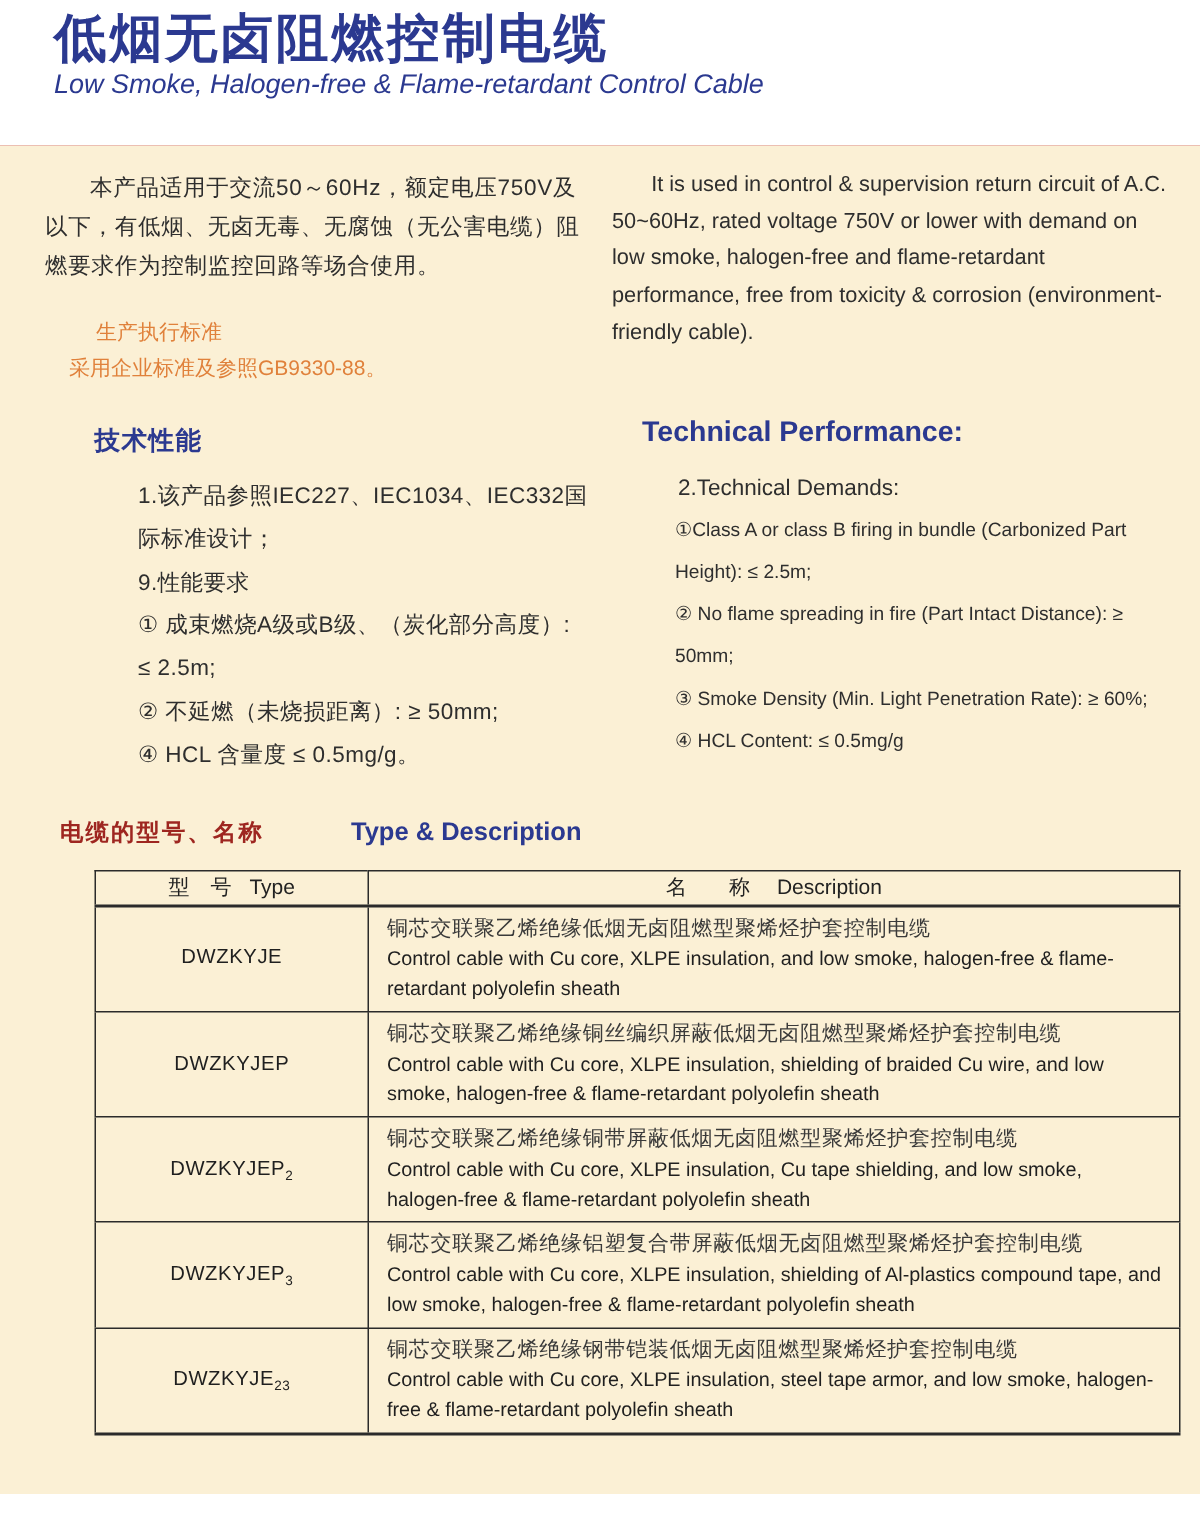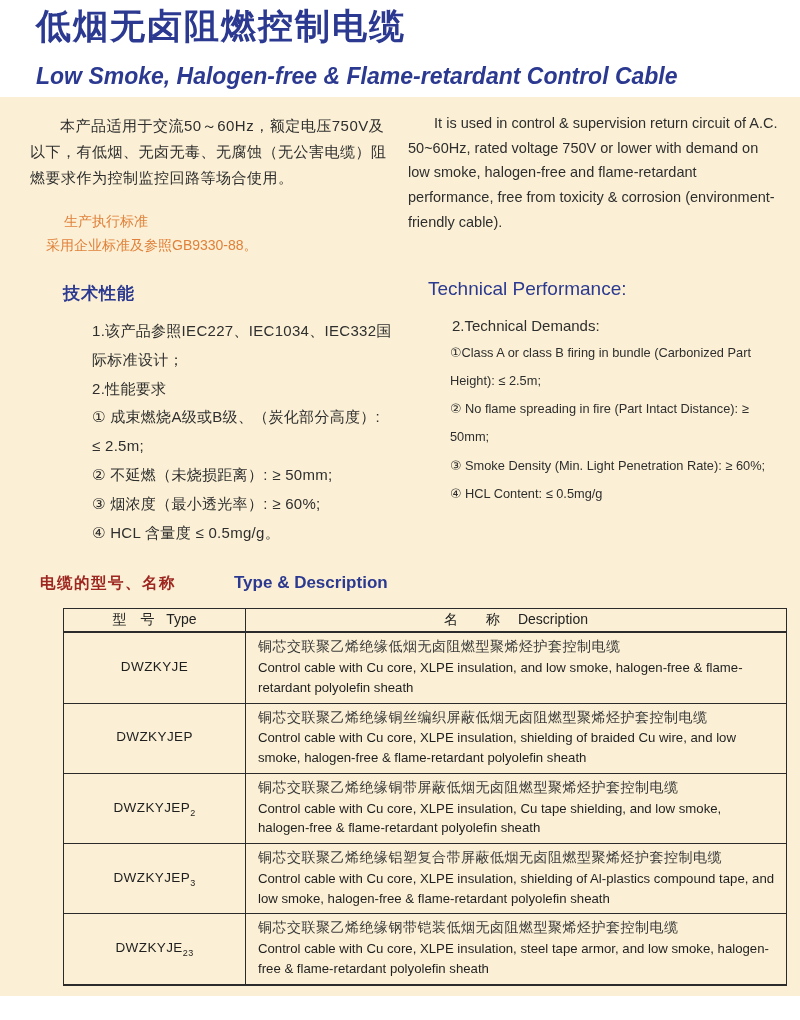--- a/index.html
+++ b/index.html
@@ -2,38 +2,38 @@
 <html><head>
 <meta charset="utf-8">
 <style>
   html,body { margin:0; padding:0; background:#ffffff; }
   body { width:800px; font-family:"Liberation Sans","DejaVu Sans",sans-serif; }
   .page { width:800px; height:996px; background:#b91c1c; overflow:hidden; }
 
   
   .masthead { height:97px; box-sizing:border-box; padding:6px 0 0 36px; background:#ffffff; }
   .title-zh { font-size:35px; font-weight:bold; color:#2B3990; letter-spacing:2px; line-height:1.15; }
-  .title-en { font-size:23px; font-weight:bold; font-style:italic; color:#2B3990; margin-top:17px; letter-spacing:0; }
+  .title-en { font-size:18px; font-weight:normal; font-style:italic; color:#2B3990; margin-top:0; letter-spacing:0; }
 
   
   .cream { background:#FBF0D5; height:923px; box-sizing:border-box; padding-top:14px; }
 
   .cols { display:flex; padding:0 19px 0 30px; }
   .col-left  { width:362px; flex:none; }
   .col-right { flex:1; padding-left:16px; box-sizing:border-box; }
 
   .intro-zh { font-size:15px; color:#2e2e2e; line-height:1.72; text-indent:2em; margin:2px 0 0 0; letter-spacing:0.5px; }
   .intro-en { font-size:14.5px; color:#2e2e2e; line-height:1.7; text-indent:1.8em; margin:0; }
 
   .std-zh { margin:20px 0 0 16px; color:#E0813B; font-size:14px; line-height:1.7; }
   .std-zh .l1 { padding-left:18px; }
   .std-en { margin:22px 0 0 40px; color:#E0813B; font-size:14px; line-height:1.7; }
 
   .tech-h-zh { font-size:17px; font-weight:bold; color:#2B3990; margin:24px 0 12px 33px; letter-spacing:1px; }
-  .tech-h-en { font-size:19px; font-weight:normal; color:#2B3990; margin:20px 0 12px 20px; }
+  .tech-h-en { font-size:19px; font-weight:bold; color:#2B3990; margin:20px 0 12px 20px; }
 
   .tech-items-zh .itm { font-size:15px; line-height:1.92; color:#2e2e2e; padding-left:62px; letter-spacing:0.3px; }
   .tech-items-en .big   { font-size:15px;  line-height:1.8;  color:#2e2e2e; padding-left:44px; }
   .tech-items-en .small { font-size:12.8px; line-height:2.2; color:#2e2e2e; padding-left:42px; }
 
   
   .type-heading { display:flex; align-items:baseline; margin:26px 0 14px 40px; }
   .type-h-zh { color:#9E2620; font-size:15.5px; font-weight:bold; letter-spacing:1.5px; }
   .type-h-en { color:#2B3990; font-size:17px; font-weight:bold; margin-left:58px; }
 
@@ -74,24 +74,23 @@
       <div class="col-right">
         <p class="intro-en">It is used in control &amp; supervision return circuit of A.C. 50~60Hz, rated voltage 750V or lower with demand on low smoke, halogen-free and flame-retardant performance, free from toxicity &amp; corrosion (environment-friendly cable).</p>
       </div>
     </div>
 
     <div class="cols">
       <div class="col-left">
         <div class="tech-h-zh">技术性能</div>
         <div class="tech-items-zh">
           <div class="itm">1.该产品参照IEC227、IEC1034、IEC332国际标准设计；</div>
-          <div class="itm">2.性能要求</div>
+          <div class="itm">9.性能要求</div>
           <div class="itm">① 成束燃烧A级或B级、（炭化部分高度）: ≤ 2.5m;</div>
           <div class="itm">② 不延燃（未烧损距离）: ≥ 50mm;</div>
-          <div class="itm">③ 烟浓度（最小透光率）: ≥ 60%;</div>
           <div class="itm">④ HCL 含量度 ≤ 0.5mg/g。</div>
         </div>
       </div>
       <div class="col-right">
         <div class="tech-h-en">Technical Performance:</div>
         <div class="tech-items-en">
           <div class="big">2.Technical Demands:</div>
           <div class="small">①Class A or class B firing in bundle (Carbonized Part Height): ≤ 2.5m;</div>
           <div class="small">② No flame spreading in fire (Part Intact Distance): ≥ 50mm;</div>
           <div class="small">③ Smoke Density (Min. Light Penetration Rate): ≥ 60%;</div>

